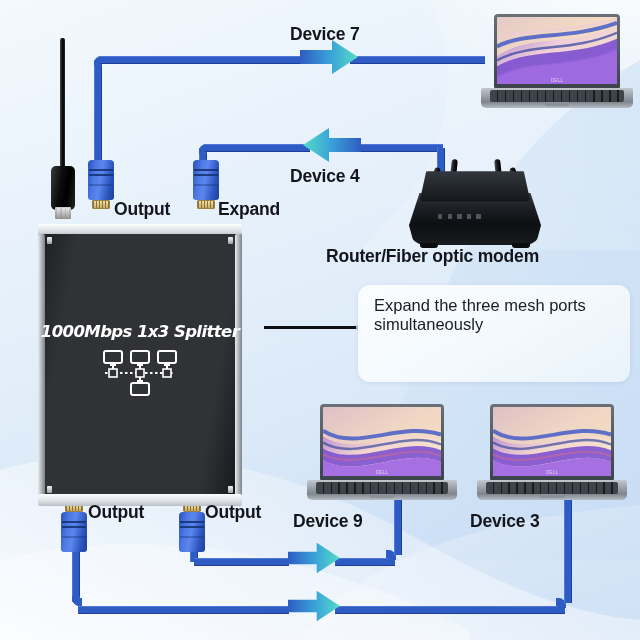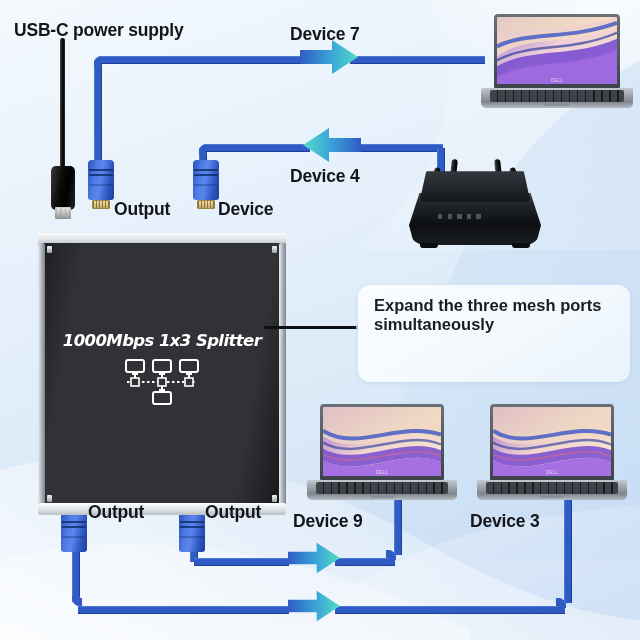--- a/index.html
+++ b/index.html
@@ -160,21 +160,21 @@
   .arrow { position:absolute; }
 
   
   #callout {
     position:absolute;
     background:linear-gradient(150deg,#fbfdff 0%,#f3f9fd 55%,#e9f3fb 100%);
     border-radius:12px;
     box-shadow:0 1px 4px rgba(40,70,120,.10);
   }
   #callout .c-title { font-weight:bold; color:#14161b; }
-  #callout .c-sub { font-weight:bold; color:#1a1d23; }
+  #callout .c-sub { font-weight:normal; color:#1a1d23; }
   .lead-line { position:absolute; height:3px; background:#0d0f12; }
   .lead-dot { position:absolute; width:9px; height:5px; background:#b9bec4; border-radius:2px; }
 </style>
 </head>
 <body>
 
 <div id="stage">
 
   <svg class="bg" viewBox="0 0 640 640" preserveAspectRatio="none">
     <defs>
@@ -307,21 +307,21 @@
       </div>
   </div>
 
   <div class="rj45 up" style="left:179px; top:503px;">
     <div class="boot"></div>
     <div class="gold">
         <div class="pins"></div>
       </div>
   </div>
 
-  <div id="splitter" style="left:38px; top:233px; width:248px; height:282px;">
+  <div id="splitter" style="left:38px; top:224px; width:204px; height:282px;">
     <div class="sp-top" style="top:0; height:12px;"></div>
     <div class="sp-body" style="top:10px; height:262px;">
       <div class="sp-rail" style="left:0;"></div>
       <div class="sp-rail" style="right:0;"></div>
       <div class="sp-text" style="top:88px; font-size:16.5px;">1000Mbps 1x3 Splitter</div>
       <div class="sp-topo" style="top:115px;">
         <svg width="78" height="48" viewBox="0 0 78 48">
           <g fill="none" stroke="#ffffff" stroke-width="2">
             <rect x="3" y="2" width="18" height="12" rx="2"></rect>
             <rect x="30" y="2" width="18" height="12" rx="2"></rect>
@@ -454,23 +454,23 @@
         </svg>
       </div>
     </div>
     <div class="base" style="top:76px; width:150px; height:20px;">
       <div class="kb"></div>
       <div class="tp"></div>
     </div>
     <div class="brand" style="top:65px; font-size:5px;">DELL</div>
   </div>
 
-  <div class="lbl" style="left:14px; top:20px; font-size:17.5px;">USB-C power supply</div>
   <div class="lbl" style="left:290px; top:24px; font-size:17.5px;">Device 7</div>
   <div class="lbl" style="left:290px; top:166px; font-size:17.5px;">Device 4</div>
+  <div class="lbl" style="left:326px; top:246px; font-size:17.5px;">Router/Fiber optic modem</div>
   <div class="lbl" style="left:114px; top:199px; font-size:17.5px;">Output</div>
-  <div class="lbl" style="left:218px; top:199px; font-size:17.5px;">Device</div>
+  <div class="lbl" style="left:218px; top:199px; font-size:17.5px;">Expand</div>
   <div class="lbl" style="left:88px; top:502px; font-size:17.5px;">Output</div>
   <div class="lbl" style="left:205px; top:502px; font-size:17.5px;">Output</div>
   <div class="lbl" style="left:293px; top:511px; font-size:17.5px;">Device 9</div>
   <div class="lbl" style="left:470px; top:511px; font-size:17.5px;">Device 3</div>
 
 </div>
 
 </body></html>

